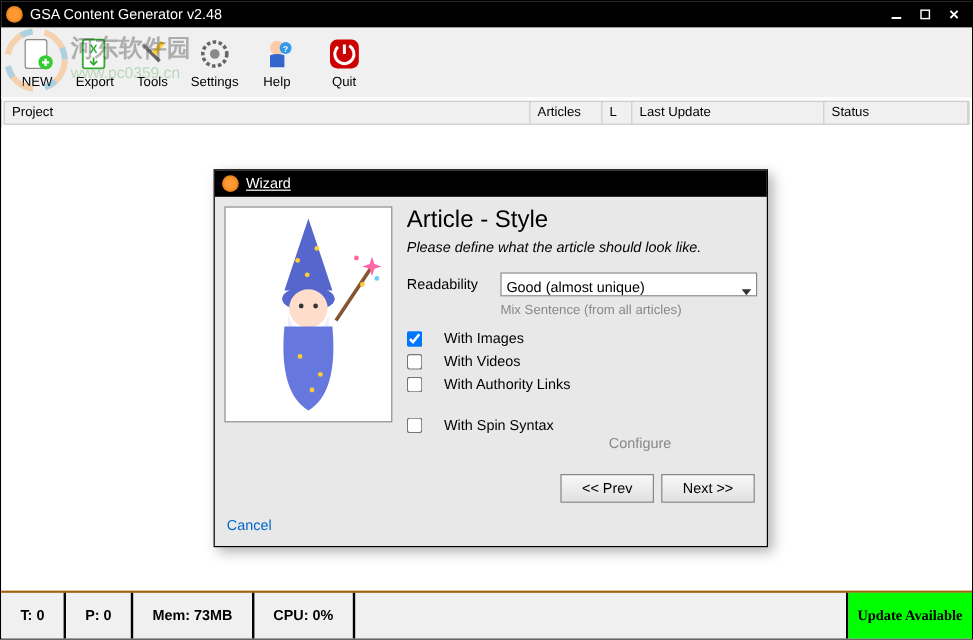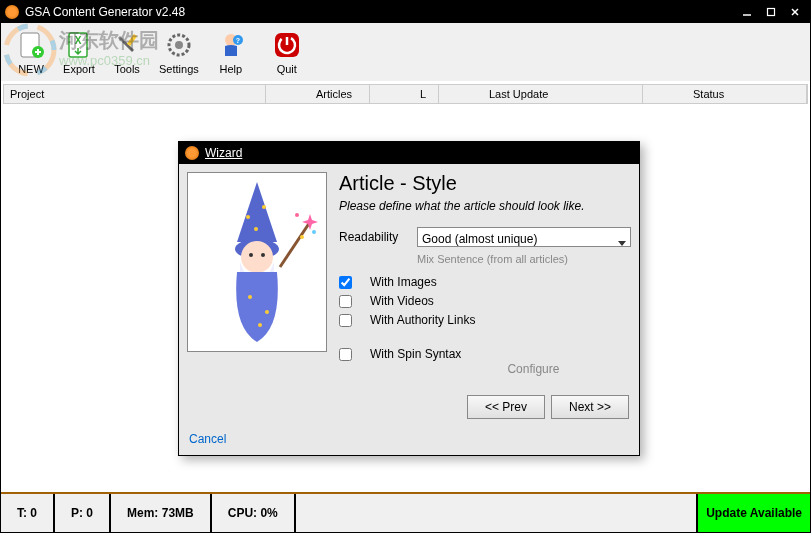--- a/index.html
+++ b/index.html
@@ -14,34 +14,34 @@
 .titlebar-btn { width: 22px; height: 16px; display: flex; align-items: center; justify-content: center; color: #fff; font-size: 11px; cursor: pointer; }
 .titlebar-btn svg { width: 10px; height: 10px; }
 
 .toolbar { background: #f0f0f0; border-bottom: 1px solid #fff; padding: 4px 6px; display: flex; gap: 0; position: relative; }
 .tool-btn { display: flex; flex-direction: column; align-items: center; justify-content: center; padding: 2px 8px; cursor: pointer; font-size: 11px; color: #000; }
 .tool-btn .ticon { width: 32px; height: 32px; display: flex; align-items: center; justify-content: center; margin-bottom: 2px; }
 .tool-sep { width: 8px; }
 
 .watermark { position: absolute; top: 0; left: 2px; pointer-events: none; opacity: 0.35; z-index: 5; text-align: center; }
 
-.table-header { background: #f0f0f0; border: 1px solid #ccc; height: 20px; display: flex; font-size: 11px; margin: 2px; gap: 44px; }
+.table-header { background: #f0f0f0; border: 1px solid #ccc; height: 20px; display: flex; font-size: 11px; margin: 2px; }
 .th { padding: 2px 6px; border-right: 1px solid #ccc; display: flex; align-items: center; }
 .th-project { flex: 1; }
 .th-articles { width: 60px; }
 .th-l { width: 25px; }
 .th-lastupdate { width: 160px; }
 .th-status { width: 120px; border-right: 1px solid #ccc; }
 
 .content { flex: 1; background: #fff; position: relative; }
 
 .statusbar { height: 40px; border-top: 2px solid #a16207; display: flex; font-size: 12px; font-weight: bold; background: #f0f0f0; }
 .status-cell { padding: 2px 16px; border-right: 2px solid #000; display: flex; align-items: center; justify-content: center; }
 .status-spacer { flex: 1; border-right: 2px solid #000; }
-.status-update { background: #00ff00; color: #000; padding: 2px 8px; font-weight: bold; display: flex; align-items: center; }
+.status-update { background: #00ff00; color: #000; padding: 2px 8px; font-weight: bold; display: flex; align-items: center; font-family: Liberation Serif, serif; }
 
 
 .wizard { position: absolute; left: 177px; top: 35px; width: 462px; background: #e8e8e8; border: 1px solid #000; box-shadow: 4px 4px 10px rgba(0,0,0,0.3); }
 .wizard-title { background: #000; color: #fff; height: 22px; display: flex; align-items: center; padding: 0 6px; font-size: 12px; text-decoration: underline; }
 .wizard-title-icon { width: 14px; height: 14px; background: radial-gradient(circle, #ff9933 40%, #cc6600 100%); border-radius: 50%; margin-right: 6px; }
 .wizard-body { display: flex; padding: 8px; gap: 12px; }
 .wizard-img { width: 140px; height: 180px; background: #fff; border: 1px solid #888; display: flex; align-items: center; justify-content: center; }
 .wizard-right { flex: 1; font-size: 12px; }
 .wizard-heading { font-size: 20px; font-weight: normal; margin-bottom: 4px; }
 .wizard-sub { font-size: 12px; margin-bottom: 14px; font-style: italic; }

